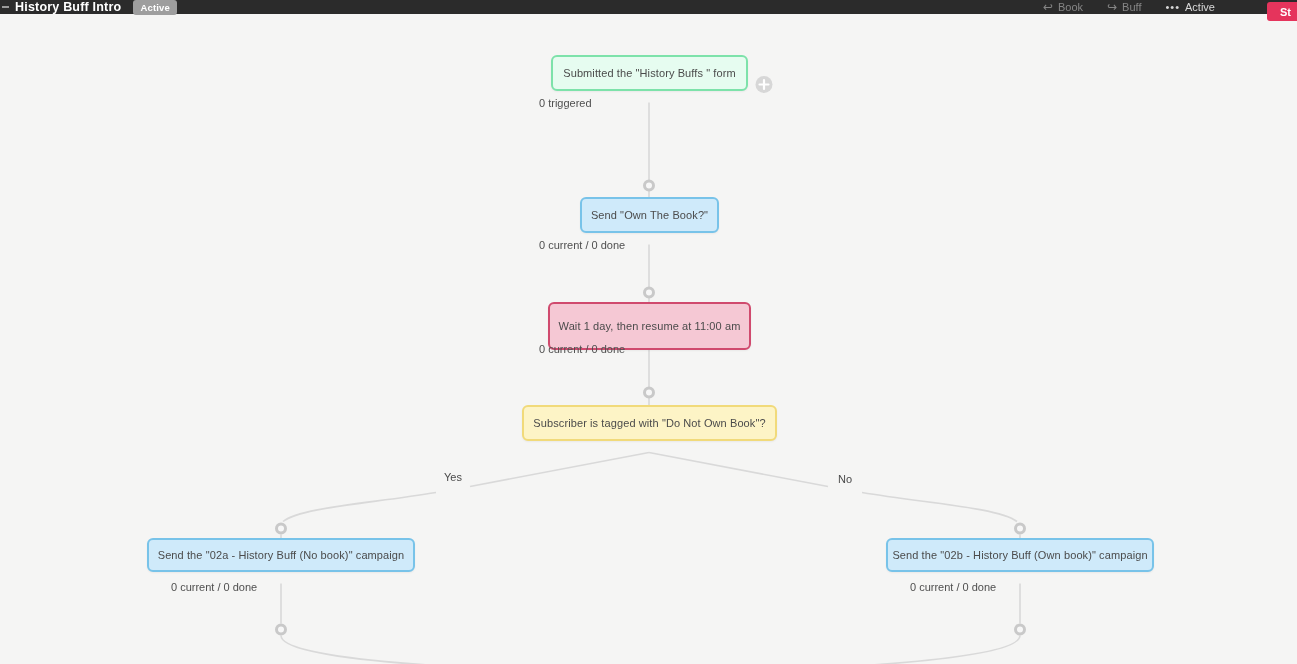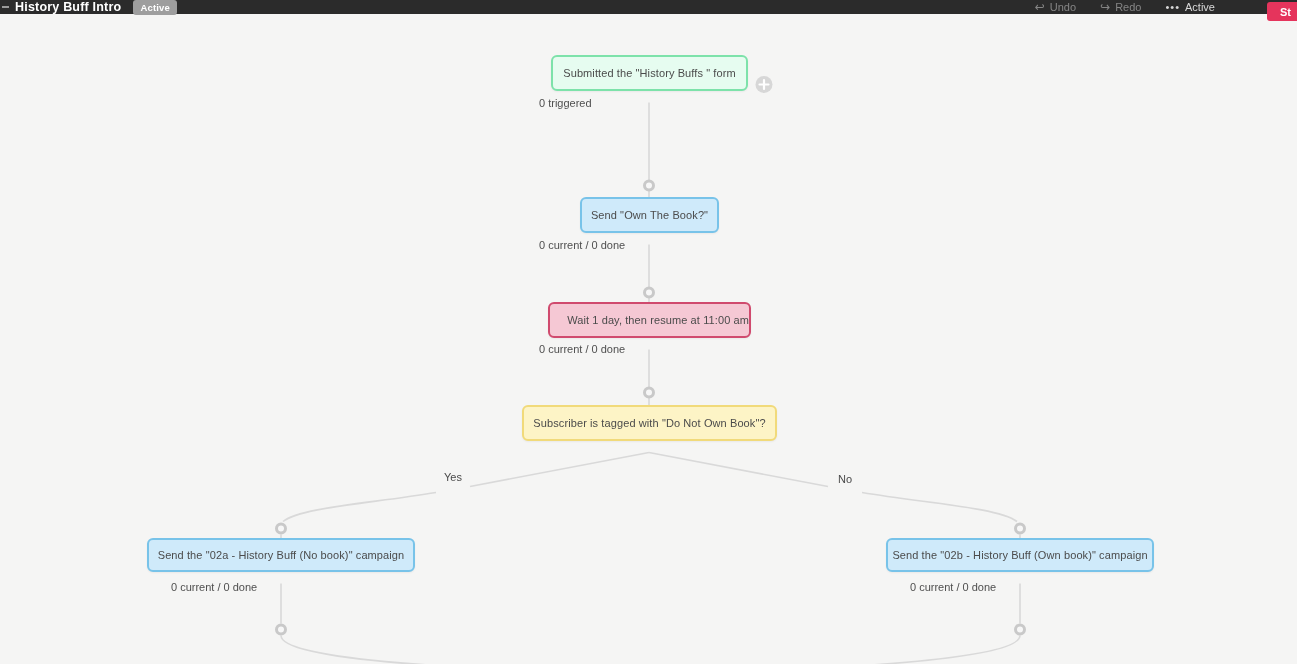--- a/index.html
+++ b/index.html
@@ -95,25 +95,25 @@
 <body>
 
 <div class="topbar">
   <span class="back-dash"></span>
   <span class="wf-title">History Buff Intro</span>
   <span class="status-badge">Active</span>
   <span class="topbar-spacer"></span>
   <div class="topbar-right">
     <span class="tb-btn dim">
       <span class="tb-icon">↩</span>
-      <span>Undo</span>
+      <span>Book</span>
     </span>
     <span class="tb-btn dim">
       <span class="tb-icon">↪</span>
-      <span>Redo</span>
+      <span>Buff</span>
     </span>
     <span class="tb-btn lit">
       <span class="dots">•••</span>
       <span>Active</span>
     </span>
   </div>
   <button class="stop-btn">St</button>
 </div>
 
 <div class="canvas">
@@ -156,21 +156,21 @@
   <div class="node node-trigger" style="left:551px; top:32px; width:197px; height:36px;">
     <span>Submitted the "History Buffs " form</span>
   </div>
   <div class="stat" style="left:539px; top:74px;">0 triggered</div>
 
   <div class="node node-email" style="left:580px; top:174px; width:139px; height:36px;">
     <span>Send "Own The Book?"</span>
   </div>
   <div class="stat" style="left:539px; top:216px;">0 current / 0 done</div>
 
-  <div class="node node-delay" style="left:548px; top:279px; width:203px; height:36px;justify-content:flex-end;">
+  <div class="node node-delay" style="left:548px; top:279px; width:203px; height:48px;">
     <span>Wait 1 day, then resume at 11:00 am</span>
   </div>
   <div class="stat" style="left:539px; top:320px;">0 current / 0 done</div>
 
   <div class="node node-condition" style="left:522px; top:382px; width:255px; height:36px;">
     <span>Subscriber is tagged with "Do Not Own Book"?</span>
   </div>
 
   <span class="branch-label" style="left:440px; top:448px;">Yes</span>
   <span class="branch-label" style="left:834px; top:450px;text-align:right;">No</span>

